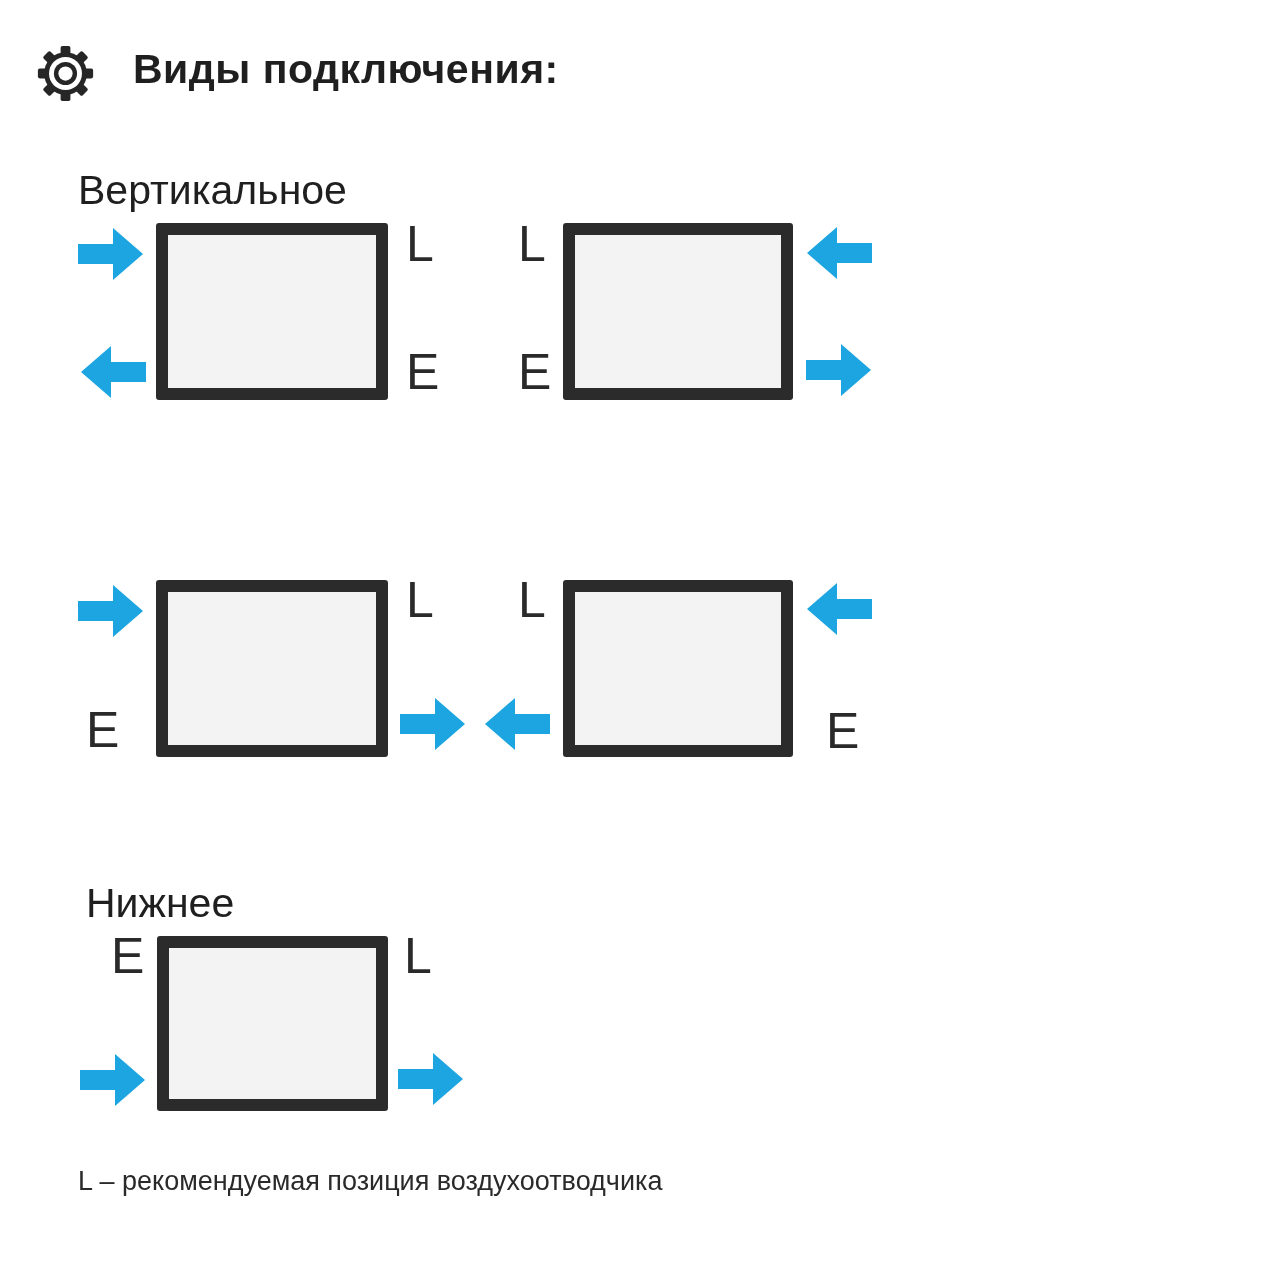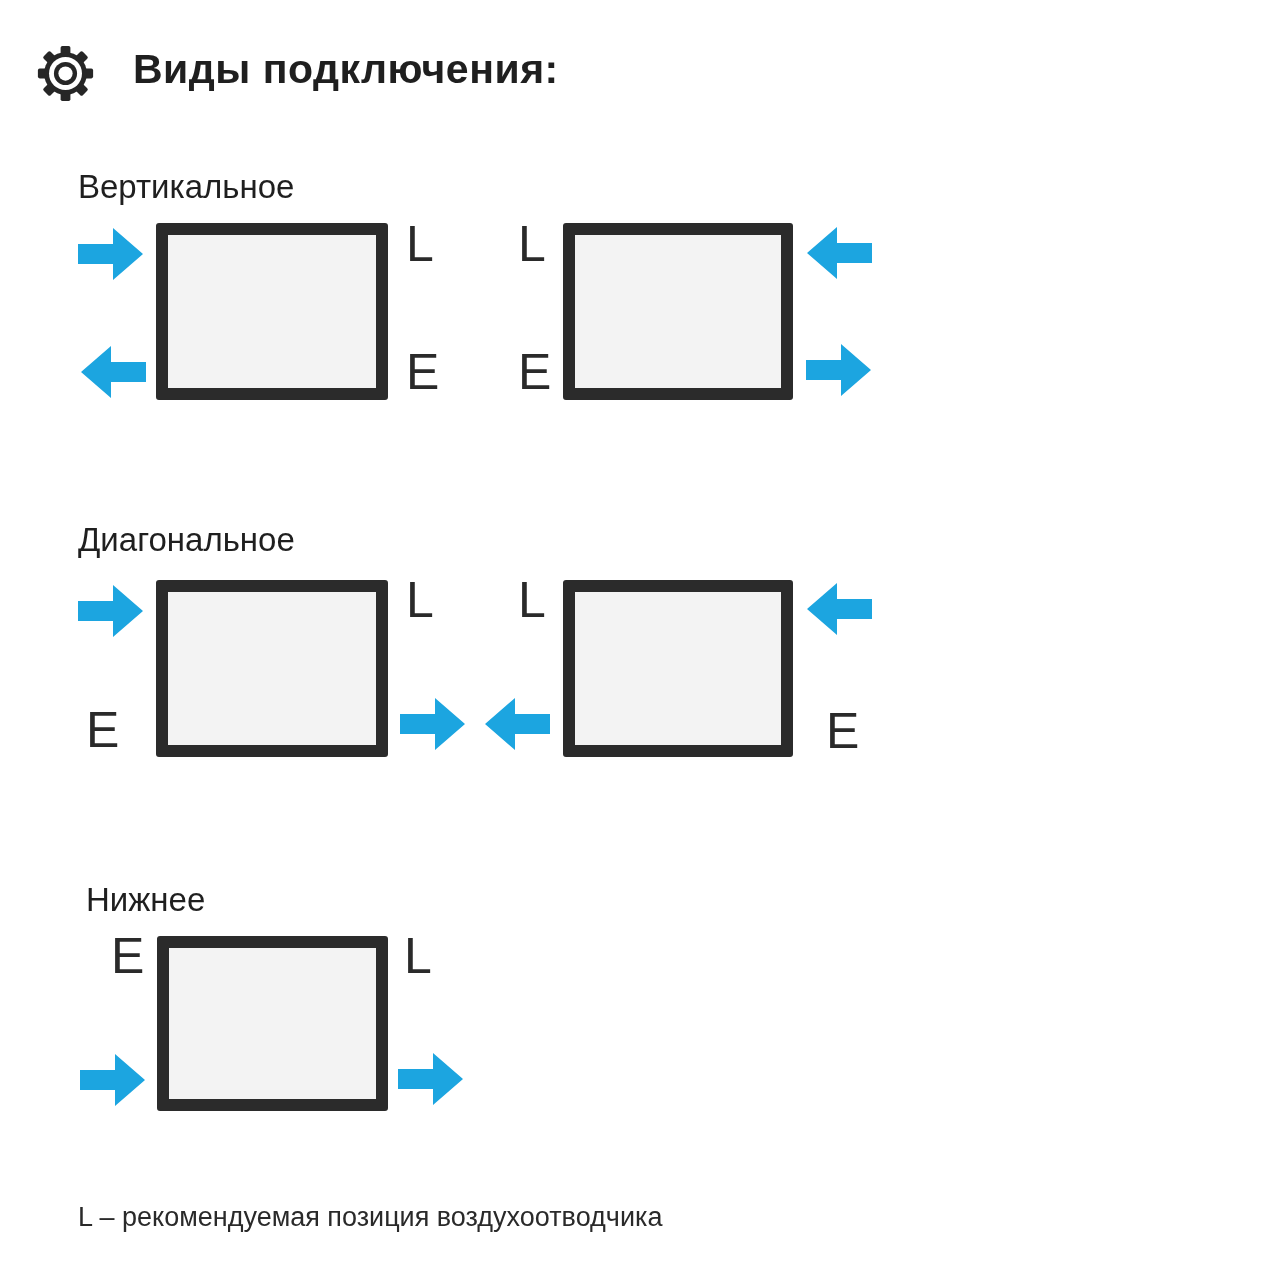--- a/index.html
+++ b/index.html
@@ -17,21 +17,21 @@
     font-family:"Liberation Sans", sans-serif;
     color:var(--text);
     overflow:hidden;
   }
   .abs{ position:absolute; }
   .page-title{
     font-size:41px; font-weight:700; letter-spacing:.5px;
     line-height:1; white-space:nowrap; color:var(--text);
   }
   .sec-label{
-    font-size:33px; font-weight:400; line-height:1;
+    font-size:41px; font-weight:400; line-height:1;
     white-space:nowrap; color:var(--text);
   }
   .radiator{
     border:12px solid var(--outline);
     background:var(--radiator-fill);
     border-radius:3px;
   }
   .port{
     font-size:50px; font-weight:400; line-height:1;
     color:#2A2A2A;
@@ -96,21 +96,20 @@
     <svg viewBox="0 0 66 54" width="66" height="54">
         <polygon class="arrow-shape" points="0,17 35,17 35,1 65,27 35,53 35,37 0,37"></polygon>
       </svg>
   </span>
   <span class="abs arrow right" style="left:806px; top:343px;">
     <svg viewBox="0 0 66 54" width="66" height="54">
         <polygon class="arrow-shape" points="0,17 35,17 35,1 65,27 35,53 35,37 0,37"></polygon>
       </svg>
   </span>
 
-  <div class="abs sec-label" style="left:78px; top:523px;">Диагональное</div>
 
   <span class="abs arrow right" style="left:78px; top:584px;">
     <svg viewBox="0 0 66 54" width="66" height="54">
         <polygon class="arrow-shape" points="0,17 35,17 35,1 65,27 35,53 35,37 0,37"></polygon>
       </svg>
   </span>
   <div class="abs radiator" style="left:156px; top:580px; width:232px; height:177px;"></div>
   <div class="abs port" style="left:86px; top:705px;">E</div>
   <div class="abs port" style="left:406px; top:575px;">L</div>
   <span class="abs arrow right" style="left:400px; top:697px;">
@@ -142,17 +141,17 @@
     <svg viewBox="0 0 66 54" width="66" height="54">
         <polygon class="arrow-shape" points="0,17 35,17 35,1 65,27 35,53 35,37 0,37"></polygon>
       </svg>
   </span>
   <span class="abs arrow right" style="left:398px; top:1052px;">
     <svg viewBox="0 0 66 54" width="66" height="54">
         <polygon class="arrow-shape" points="0,17 35,17 35,1 65,27 35,53 35,37 0,37"></polygon>
       </svg>
   </span>
 
-  <div class="abs legend" style="left:78px; top:1202px;">
+  <div class="abs legend" style="left:78px; top:1166px;">
     <div>L – рекомендуемая позиция воздухоотводчика</div>
   </div>
 
 </div>
 
 </body></html>

